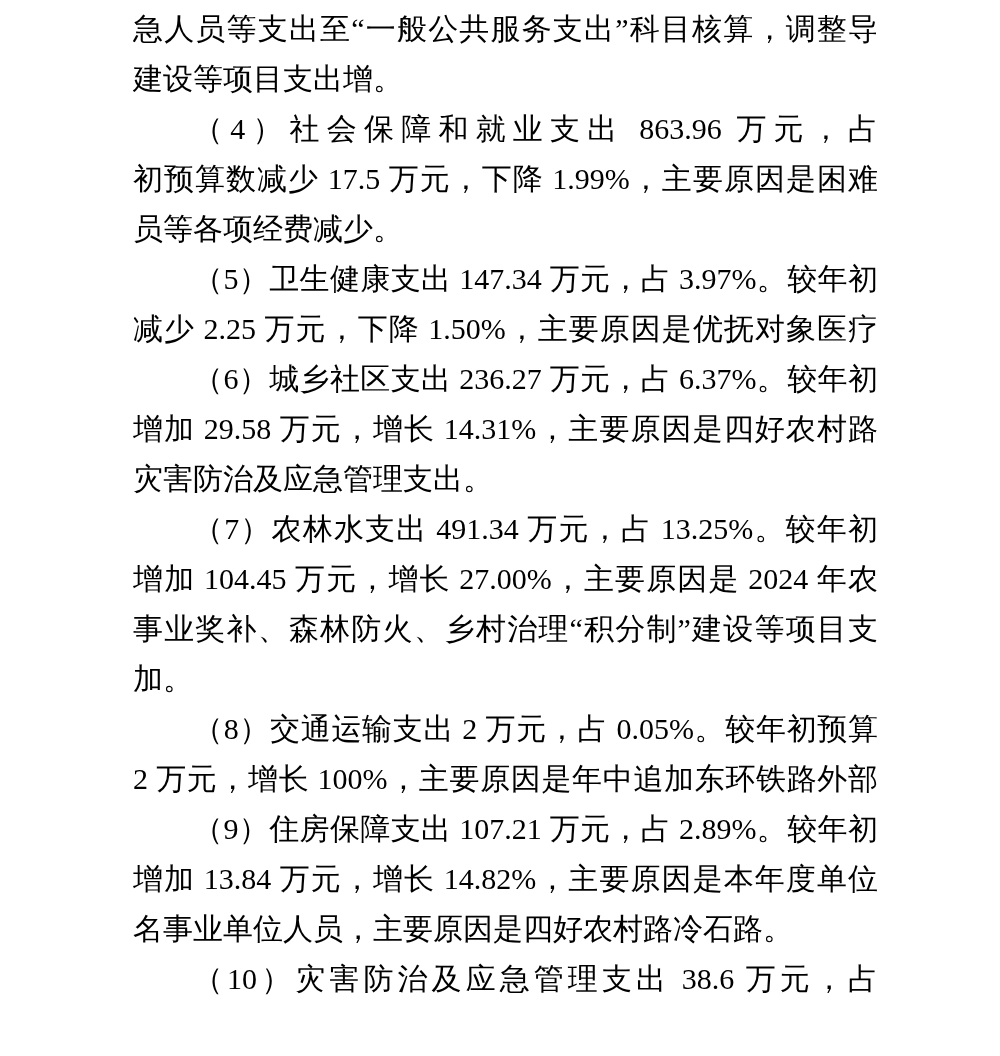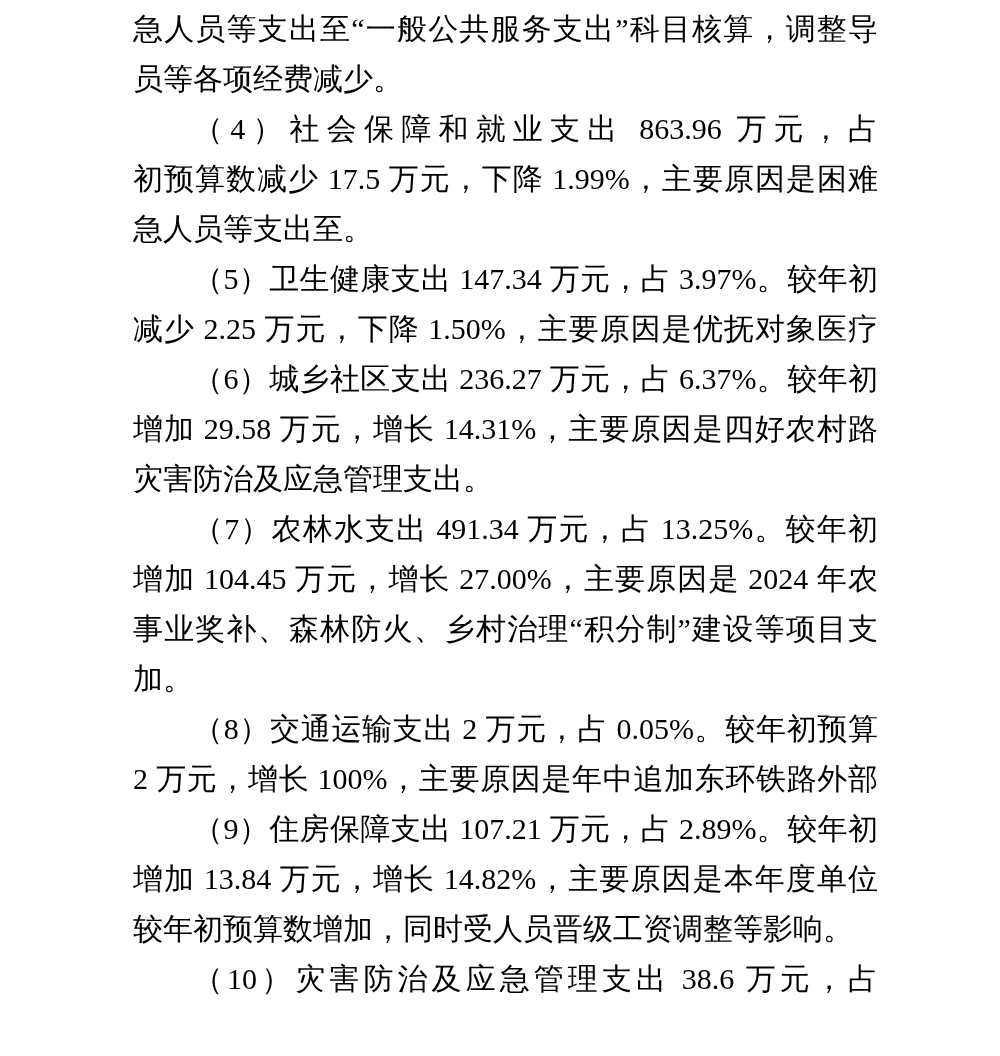--- a/index.html
+++ b/index.html
@@ -36,27 +36,27 @@
     text-indent: 60px;
   }
 </style>
 </head>
 <body>
 
 <div class="page">
 
   <div class="para">
     <div class="line j">急人员等支出至“一般公共服务支出”科目核算，调整导致人</div>
-    <div class="line">员等各项经费减少。</div>
+    <div class="line">建设等项目支出增。</div>
   </div>
 
   <div class="para">
     <div class="line j ind">（4）社会保障和就业支出 863.96 万元，占 23.29%。较年</div>
     <div class="line j">初预算数减少 17.5 万元，下降 1.99%，主要原因是困难人员救</div>
-    <div class="line">急人员等支出至。</div>
+    <div class="line">员等各项经费减少。</div>
   </div>
 
   <div class="para">
     <div class="line j ind">（5）卫生健康支出 147.34 万元，占 3.97%。较年初预算数</div>
     <div class="line j">减少 2.25 万元，下降 1.50%，主要原因是优抚对象医疗费减少。</div>
   </div>
 
   <div class="para">
     <div class="line j ind">（6）城乡社区支出 236.27 万元，占 6.37%。较年初预算数</div>
     <div class="line j">增加 29.58 万元，增长 14.31%，主要原因是四好农村路冷石路、</div>
@@ -71,20 +71,20 @@
   </div>
 
   <div class="para">
     <div class="line j ind">（8）交通运输支出 2 万元，占 0.05%。较年初预算数增加</div>
     <div class="line j">2 万元，增长 100%，主要原因是年中追加东环铁路外部环境整</div>
   </div>
 
   <div class="para">
     <div class="line j ind">（9）住房保障支出 107.21 万元，占 2.89%。较年初预算数</div>
     <div class="line j">增加 13.84 万元，增长 14.82%，主要原因是本年度单位新增 1</div>
-    <div class="line">较年初预算数增加，同时受人员晋级工资调整等影响。</div>
+    <div class="line">名事业单位人员，主要原因是四好农村路冷石路。</div>
   </div>
 
   <div class="para">
     <div class="line j ind">（10）灾害防治及应急管理支出 38.6 万元，占 1.04%。较</div>
   </div>
 
 </div>
 
 </body></html>

